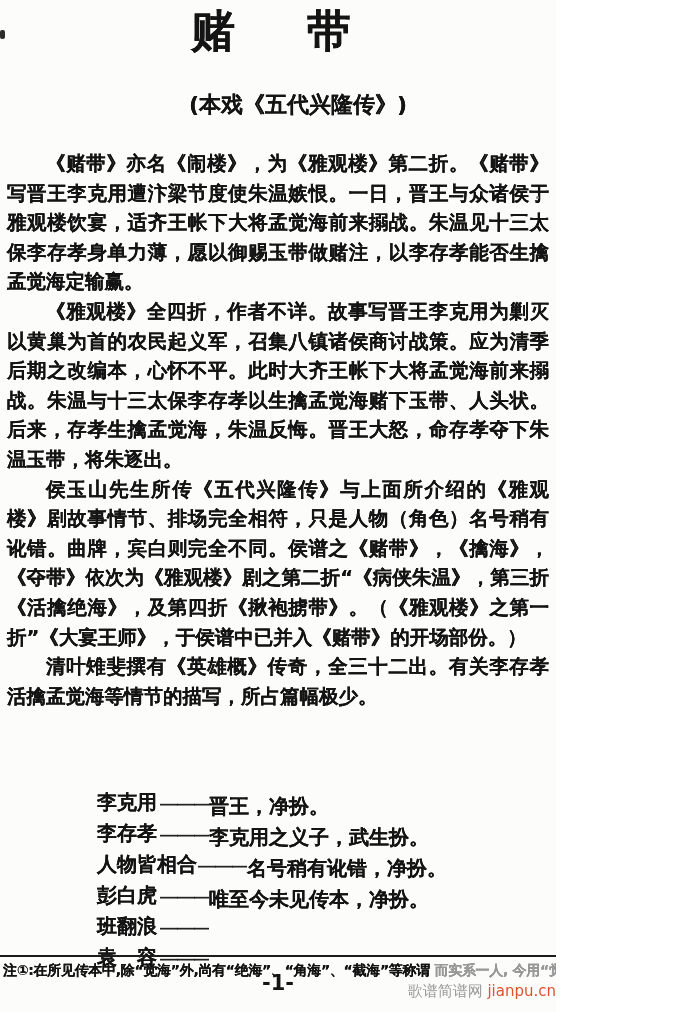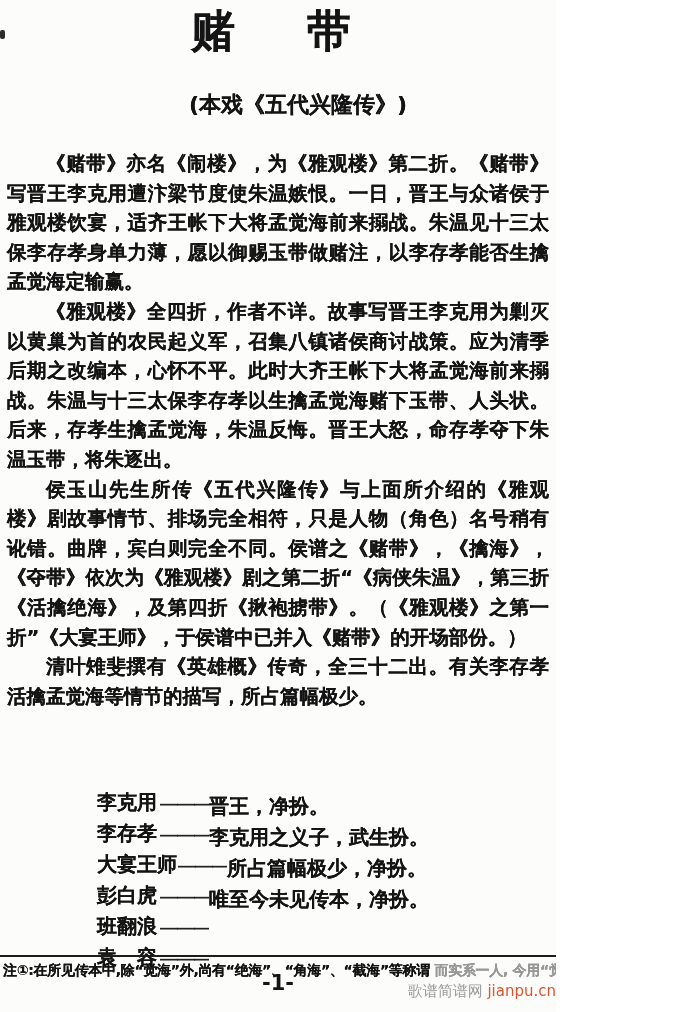--- a/index.html
+++ b/index.html
@@ -94,23 +94,23 @@
       <span class="cast-name">李克用</span>
       <span class="cast-dash">————</span>
       <span class="cast-desc">晋王，净扮。</span>
     </div>
     <div class="cast-row">
       <span class="cast-name">李存孝</span>
       <span class="cast-dash">————</span>
       <span class="cast-desc">李克用之义子，武生扮。</span>
     </div>
     <div class="cast-row">
-      <span class="cast-name">大宴王师</span>
+      <span class="cast-name">人物皆相合</span>
       <span class="cast-dash">————</span>
-      <span class="cast-desc">所占篇幅极少，净扮。</span>
+      <span class="cast-desc">名号稍有讹错，净扮。</span>
     </div>
     <div class="cast-row">
       <span class="cast-name">彭白虎</span>
       <span class="cast-dash">————</span>
       <span class="cast-desc">唯至今未见传本，净扮。</span>
     </div>
     <div class="cast-row">
       <span class="cast-name">班翻浪</span>
       <span class="cast-dash">————</span>
     </div>

